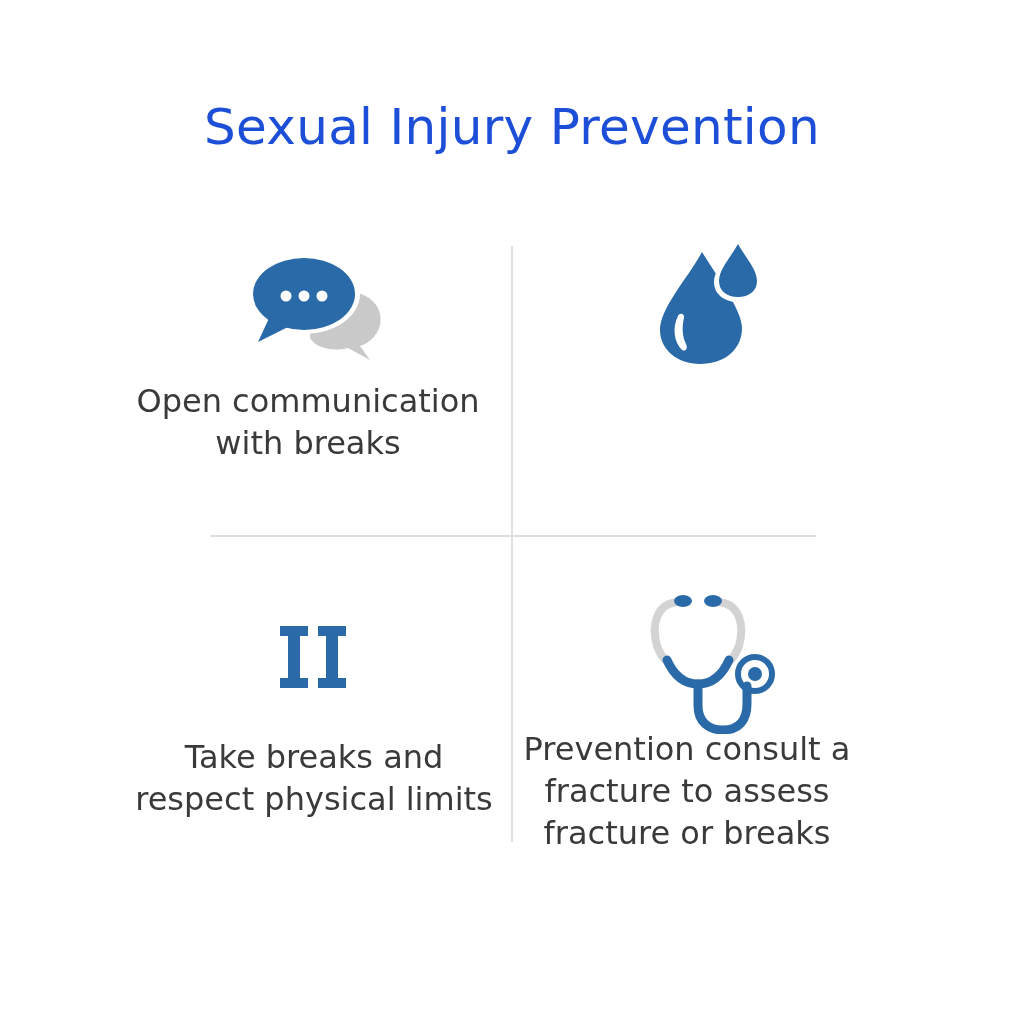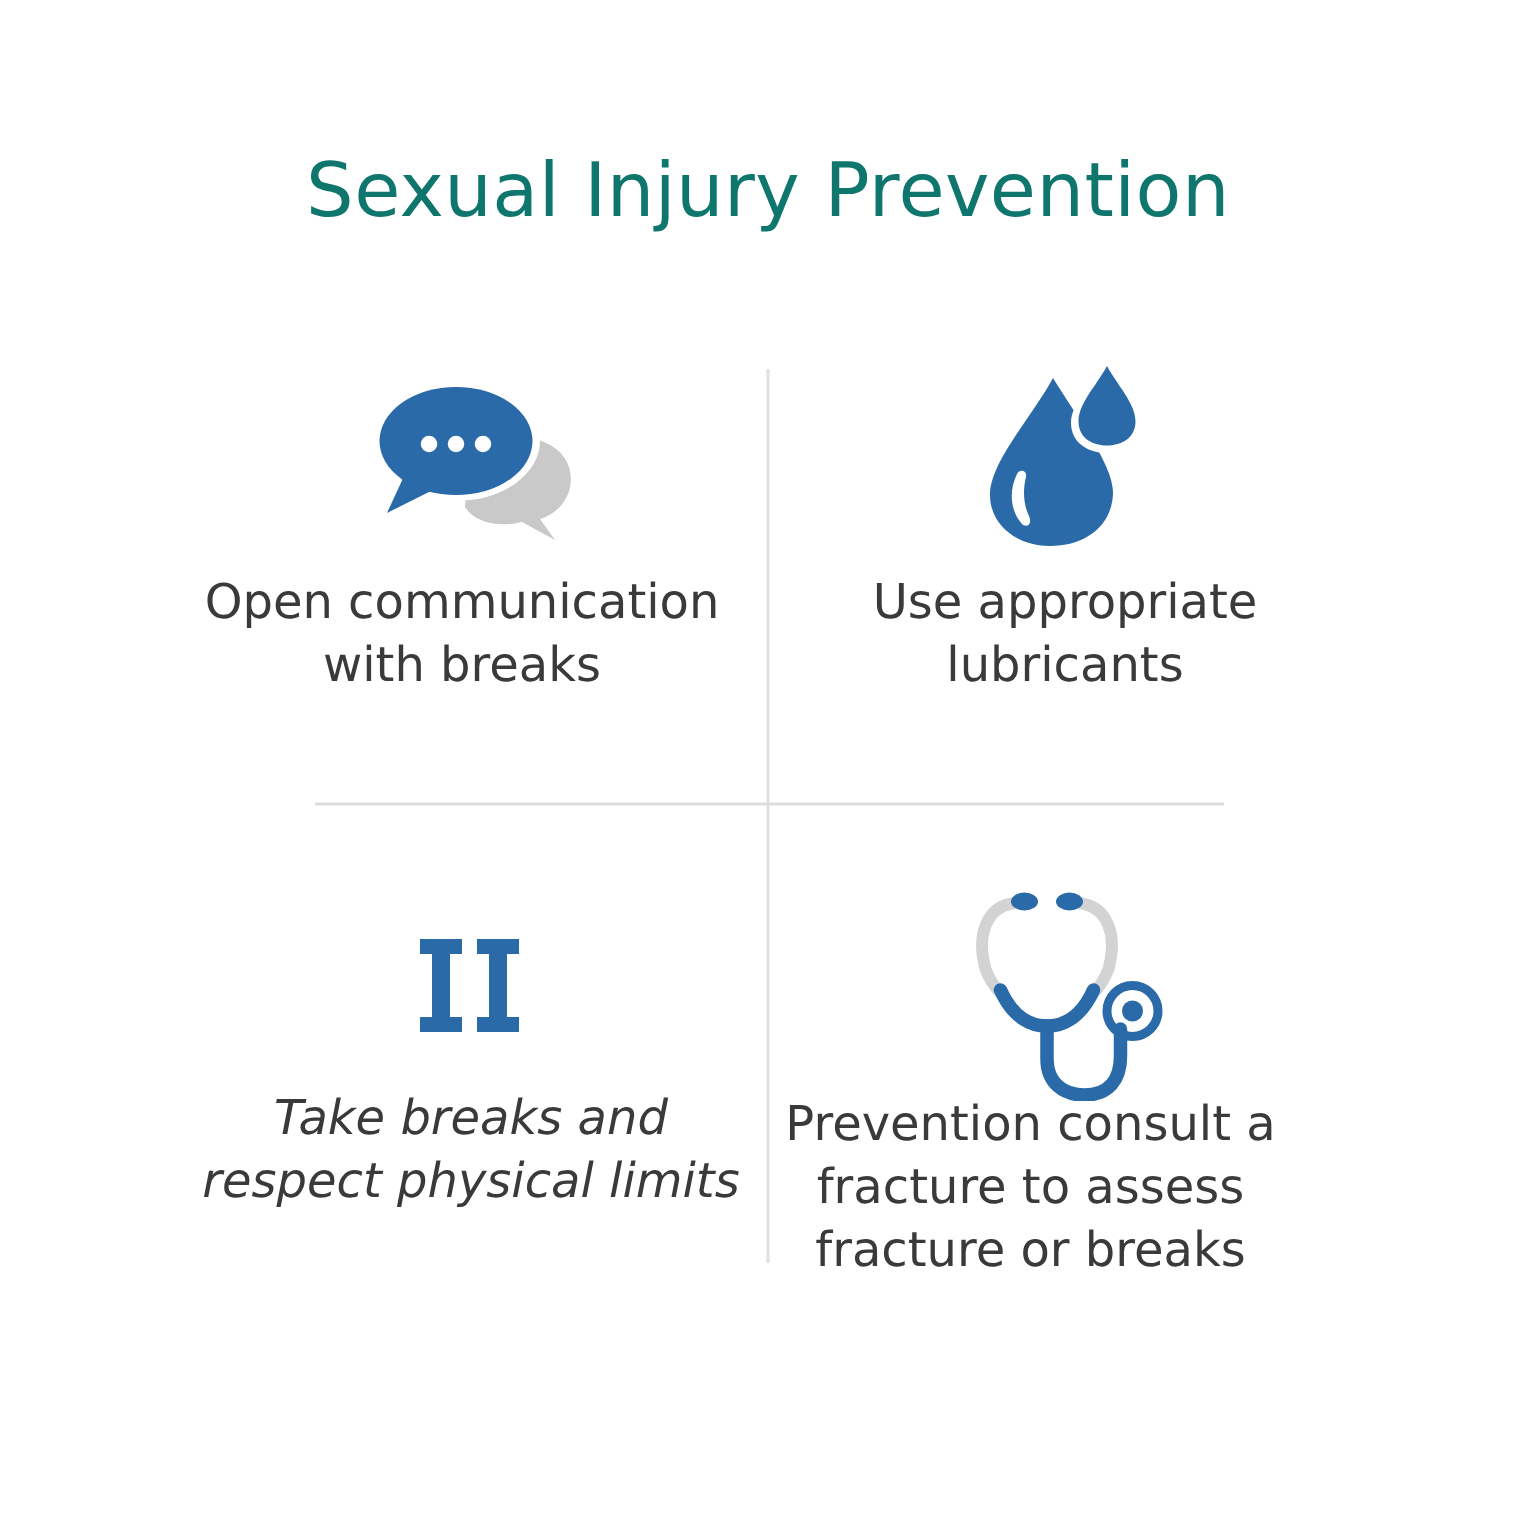--- a/index.html
+++ b/index.html
@@ -15,21 +15,21 @@
       font-family: "DejaVu Sans", "Liberation Sans", sans-serif;
     }
     .title {
       position: absolute;
       top: 98px;
       left: 0;
       width: 1024px;
       text-align: center;
       font-size: 50px;
       font-weight: normal;
-      color: #0f766e;
+      color: #1d4ed8;
       margin: 0;
       letter-spacing: 0.3px;
     }
     .divider-v {
       position: absolute;
       left: 511px;
       top: 246px;
       width: 2px;
       height: 596px;
       background: #e0e0e0;
@@ -92,32 +92,28 @@
   <svg class="icon" style="left:128px; top:0px;" width="104" height="128" viewBox="0 0 104 128">
 
     <path d="M44 14 C 30 40, 2 70, 2 92 C 2 112, 20 126, 42 126 C 66 126, 84 112, 84 90 C 84 72, 60 40, 44 14 Z" fill="#2a6aa8"></path>
 
     <path d="M80 0 C 72 16, 56 30, 56 44 C 56 56, 66 64, 80 64 C 94 64, 104 56, 104 44 C 104 30, 88 16, 80 0 Z" fill="#ffffff"></path>
 
     <path d="M80 6 C 73 19, 61 31, 61 43 C 61 53, 69 59, 80 59 C 91 59, 99 53, 99 43 C 99 31, 87 19, 80 6 Z" fill="#2a6aa8"></path>
 
     <path d="M20 78 C 14 90, 16 104, 24 112 C 28 114, 30 110, 28 106 C 24 98, 24 88, 26 80 C 27 76, 22 74, 20 78 Z" fill="#ffffff"></path>
   </svg>
-  <div class="label" style="top:142px;">
-    <span>Use appropriate</span>
-    <span>lubricants</span>
-  </div>
 </div>
 
 <div class="cell" style="left:134px; top:620px; height:200px;">
   <svg class="icon" style="left:144px; top:4px;" width="72" height="66" viewBox="0 0 72 66">
     <path d="M2 2 H 30 V 12 H 22 V 54 H 30 V 64 H 2 V 54 H 10 V 12 H 2 Z" fill="#2a6aa8"></path>
     <path d="M40 2 H 68 V 12 H 60 V 54 H 68 V 64 H 40 V 54 H 48 V 12 H 40 Z" fill="#2a6aa8"></path>
   </svg>
-  <div class="label" style="top:104px;font-style:italic;">
+  <div class="label" style="top:116px;">
     <span>Take breaks and</span>
     <span>respect physical limits</span>
   </div>
 </div>
 
 <div class="cell" style="left:507px; top:590px; height:270px;">
   <svg class="icon" style="left:140px; top:4px;" width="136" height="140" viewBox="0 0 136 140">
 
     <path d="M30 8 C 10 10, 4 30, 10 52 C 13 60, 16 64, 20 68" fill="none" stroke="#d3d3d3" stroke-width="8" stroke-linecap="round"></path>
     <path d="M72 8 C 92 10, 98 30, 92 52 C 89 60, 86 64, 82 68" fill="none" stroke="#d3d3d3" stroke-width="8" stroke-linecap="round"></path>

